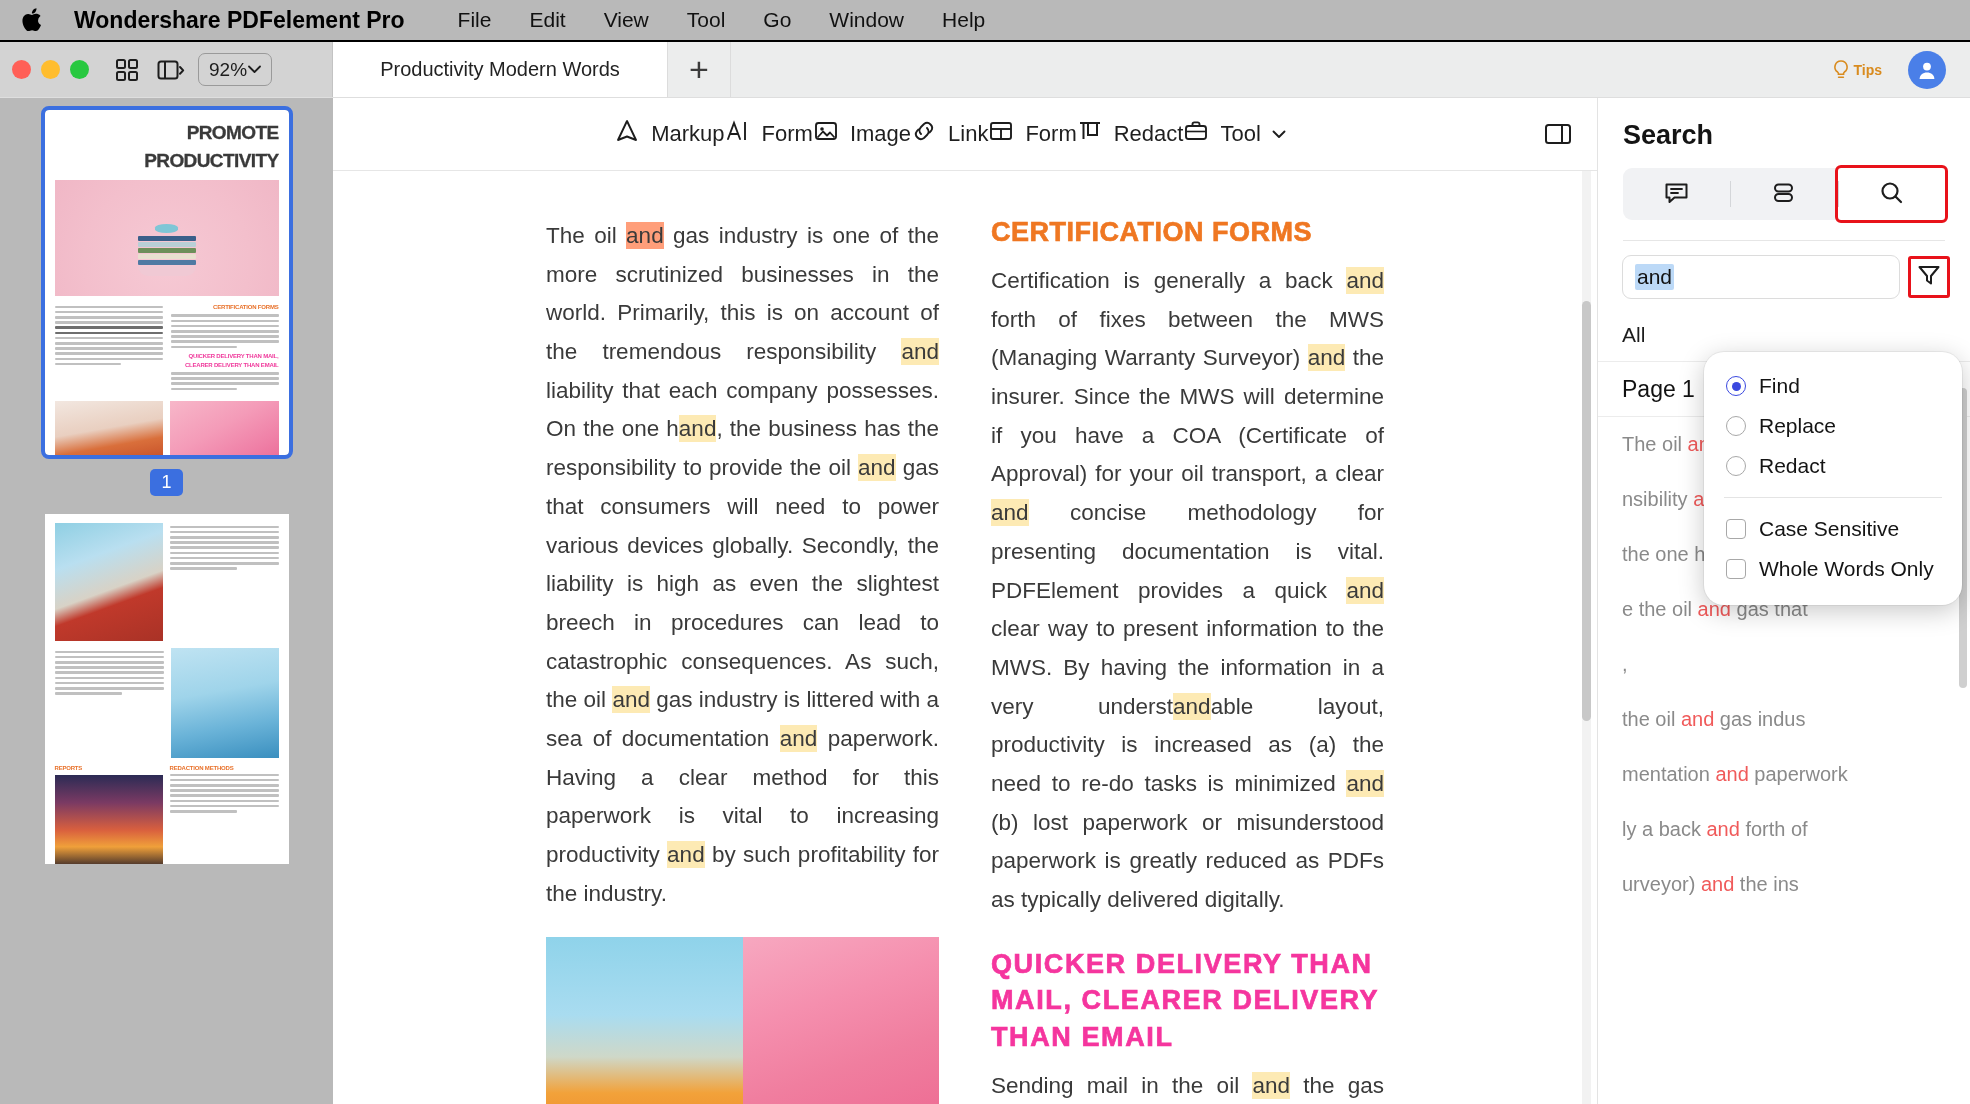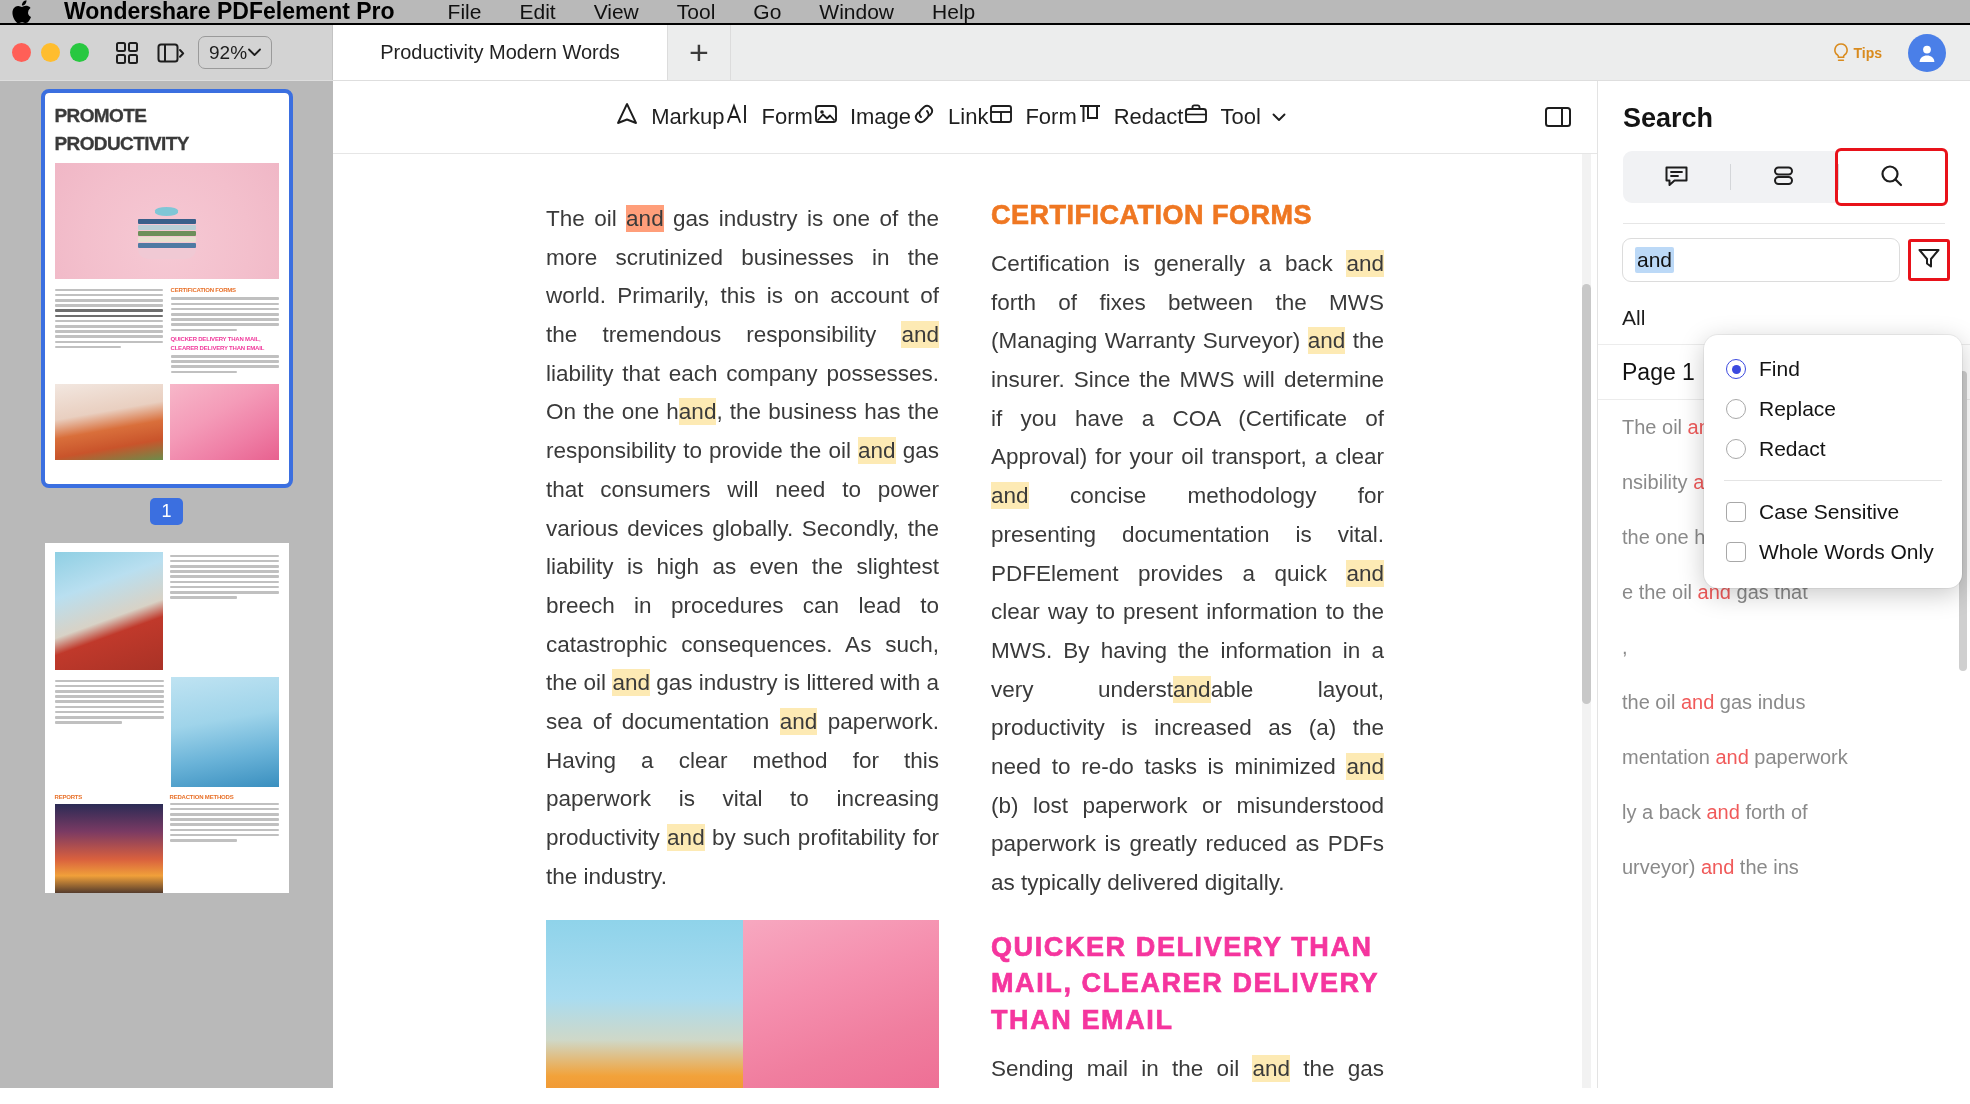--- a/index.html
+++ b/index.html
@@ -5,25 +5,25 @@
   * { box-sizing: border-box; margin: 0; padding: 0; }
   html, body {
     width: 1970px; height: 1104px;
     font-family: "Liberation Sans", sans-serif;
     overflow: hidden;
     background: #ffffff;
   }
 
   
   .menubar {
-    height: 25px;
+    height: 42px;
     background: #b9b9b9;
     display: flex;
     align-items: center;
-    padding-left: 10px;
+    padding-left: 20px;
     gap: 0px;
     border-bottom: 2px solid #000;
   }
   .apple-logo {
     width: 26px; height: 30px;
     margin-right: 28px;
     display: flex; align-items: center; justify-content: center;
   }
   .menubar-app {
     font-size: 23px; font-weight: bold; color: #000;
@@ -105,24 +105,25 @@
   .thumbpane {
     width: 333px;
     background: #b9b9b9;
     padding: 12px 0 0 0;
     overflow: hidden;
     position: relative;
     flex-shrink: 0;
   }
   .thumb-wrap { display: flex; flex-direction: column; align-items: center; gap: 0; }
   .thumb {
-    width: 244px; height: 391px;
+    width: 244px; height: 345px;
     background: #fff;
     position: relative;
     overflow: hidden;
+    text-align: right;
   }
   .thumb.selected { outline: 4px solid #3b6fe0; border-radius: 4px; }
   .pagenum {
     margin: 14px 0 18px 0;
     background: #3b6fe0;
     color: #fff;
     font-size: 18px;
     border-radius: 5px;
     padding: 3px 11px;
     align-self: center;
@@ -331,21 +332,21 @@
     width: 8px; height: 300px;
     background: #cfcfcf; border-radius: 4px;
   }
 
   
   .popup {
     position: absolute;
     left: 106px; top: 254px;
     width: 258px;
     background: #fff;
-    border-radius: 14px;
+    border-radius: 20px;
     box-shadow: 0 6px 26px rgba(0,0,0,.22), 0 0 0 1px rgba(0,0,0,.05);
     padding: 14px 0 16px 0;
     z-index: 40;
   }
   .popup-item {
     display: flex; align-items: center; gap: 13px;
     padding: 8px 22px;
     font-size: 21px; color: #141414;
   }
   .radio {

